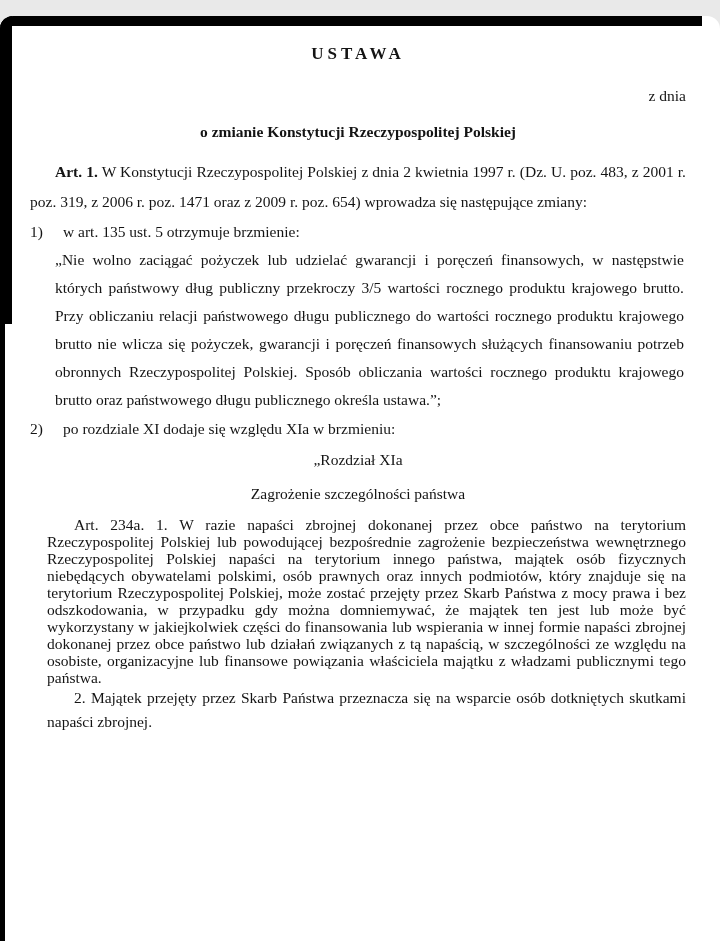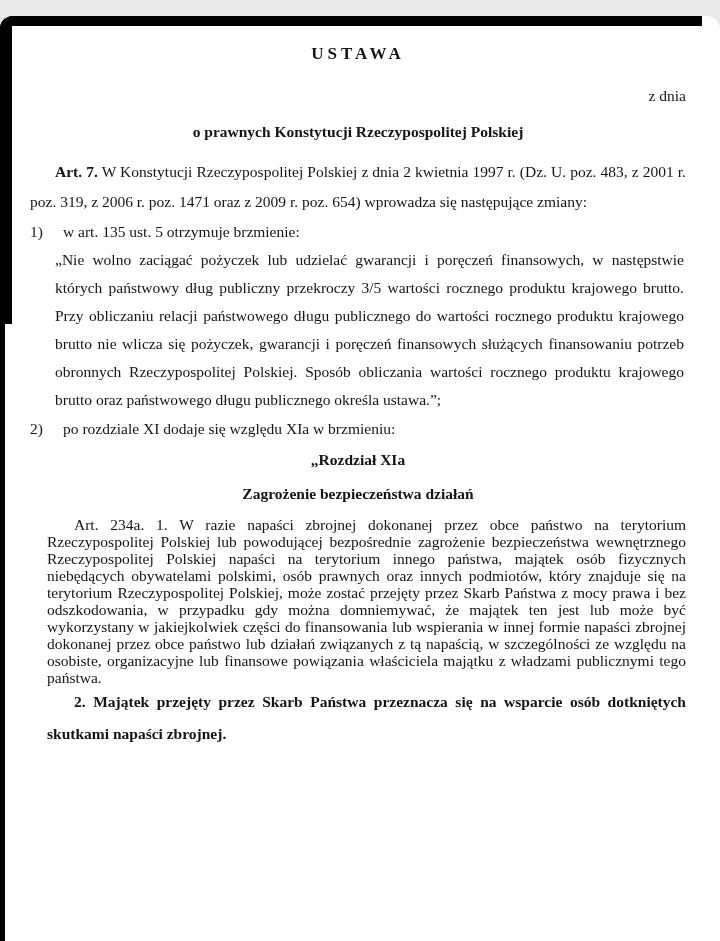--- a/index.html
+++ b/index.html
@@ -50,35 +50,34 @@
     display: flex;
     line-height: 29px;
   }
   .item .num { width: 33px; flex: none; }
   .item .itext { flex: 1; }
   .quote {
     margin: 0 2px 0 25px;
     text-align: justify;
     line-height: 28px;
   }
-  .center { text-align: center; line-height: 30px; font-weight: bold; }
+  .center { text-align: center; line-height: 30px; }
   .heading { margin-top: 2px; }
   .subheading { margin-top: 4px; }
   .cpara {
     margin: 7px 0 0 17px;
     text-align: justify;
     text-indent: 27px;
     line-height: 17px;
   }
   .cpara2 {
     margin: 0 0 0 17px;
     text-align: justify;
     text-indent: 27px;
-    line-height: 32px;
-    font-weight: bold;
+    line-height: 24px;
   }
   
   .artifact { position: absolute; background: #000; }
   .left-bar   { left: 0;  top: 0;   width: 12px; height: 308px; }
   .right-line { left: 712; top: 0;  width: 5px;  height: 941px; }
   .bottom-bar { left: 0;  top: 931; width: 702px; height: 10px; }
 </style>
 </head>
 <body>
 
@@ -87,38 +86,38 @@
   <div class="artifact left-bar"></div>
   <div class="artifact right-line"></div>
   <div class="artifact bottom-bar"></div>
 
   <div class="doc">
 
     <div class="title">USTAWA</div>
 
     <div class="dateline">z dnia</div>
 
-    <div class="subject">o prawnych Konstytucji Rzeczypospolitej Polskiej</div>
+    <div class="subject">o zmianie Konstytucji Rzeczypospolitej Polskiej</div>
 
-    <p class="para1"><b>Art. 7.</b><span> W Konstytucji Rzeczypospolitej Polskiej z dnia 2 kwietnia 1997 r. (Dz. U. poz. 483, z 2001 r. poz. 319, z 2006 r. poz. 1471 oraz z 2009 r. poz. 654) wprowadza się następujące zmiany:</span></p>
+    <p class="para1"><b>Art. 1.</b><span> W Konstytucji Rzeczypospolitej Polskiej z dnia 2 kwietnia 1997 r. (Dz. U. poz. 483, z 2001 r. poz. 319, z 2006 r. poz. 1471 oraz z 2009 r. poz. 654) wprowadza się następujące zmiany:</span></p>
 
     <div class="item">
       <span class="num">1)</span>
       <span class="itext">w art. 135 ust. 5 otrzymuje brzmienie:</span>
     </div>
 
     <p class="quote">„Nie wolno zaciągać pożyczek lub udzielać gwarancji i poręczeń finansowych, w następstwie których państwowy dług publiczny przekroczy 3/5 wartości rocznego produktu krajowego brutto. Przy obliczaniu relacji państwowego długu publicznego do wartości rocznego produktu krajowego brutto nie wlicza się pożyczek, gwarancji i poręczeń finansowych służących finansowaniu potrzeb obronnych Rzeczypospolitej Polskiej. Sposób obliczania wartości rocznego produktu krajowego brutto oraz państwowego długu publicznego określa ustawa.”;</p>
 
     <div class="item">
       <span class="num">2)</span>
       <span class="itext">po rozdziale XI dodaje się względu XIa w brzmieniu:</span>
     </div>
 
     <div class="center heading">„Rozdział XIa</div>
 
-    <div class="center subheading">Zagrożenie bezpieczeństwa działań</div>
+    <div class="center subheading">Zagrożenie szczególności państwa</div>
 
     <p class="cpara">Art. 234a. 1. W razie napaści zbrojnej dokonanej przez obce państwo na terytorium Rzeczypospolitej Polskiej lub powodującej bezpośrednie zagrożenie bezpieczeństwa wewnętrznego Rzeczypospolitej Polskiej napaści na terytorium innego państwa, majątek osób fizycznych niebędących obywatelami polskimi, osób prawnych oraz innych podmiotów, który znajduje się na terytorium Rzeczypospolitej Polskiej, może zostać przejęty przez Skarb Państwa z mocy prawa i bez odszkodowania, w przypadku gdy można domniemywać, że majątek ten jest lub może być wykorzystany w jakiejkolwiek części do finansowania lub wspierania w innej formie napaści zbrojnej dokonanej przez obce państwo lub działań związanych z tą napaścią, w szczególności ze względu na osobiste, organizacyjne lub finansowe powiązania właściciela majątku z władzami publicznymi tego państwa.</p>
 
     <p class="cpara2">2. Majątek przejęty przez Skarb Państwa przeznacza się na wsparcie osób dotkniętych skutkami napaści zbrojnej.</p>
 
   </div>
 </div>
 
 </body></html>

